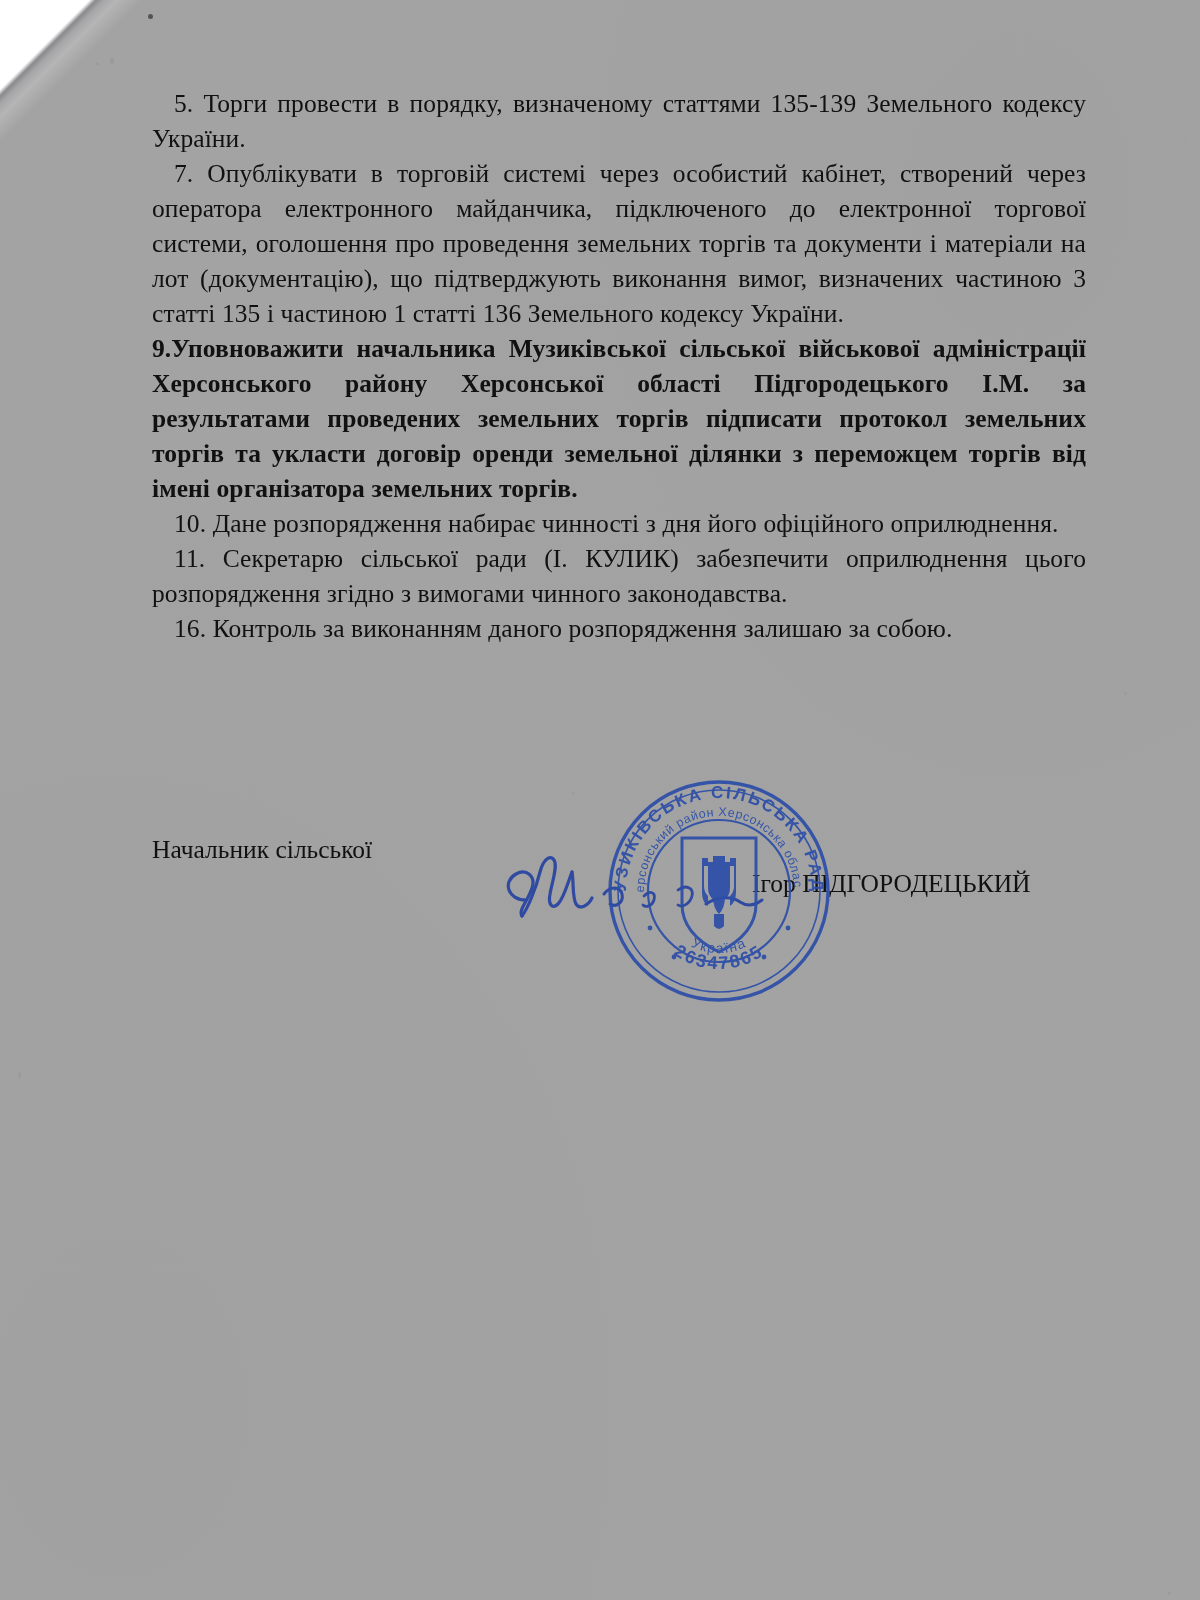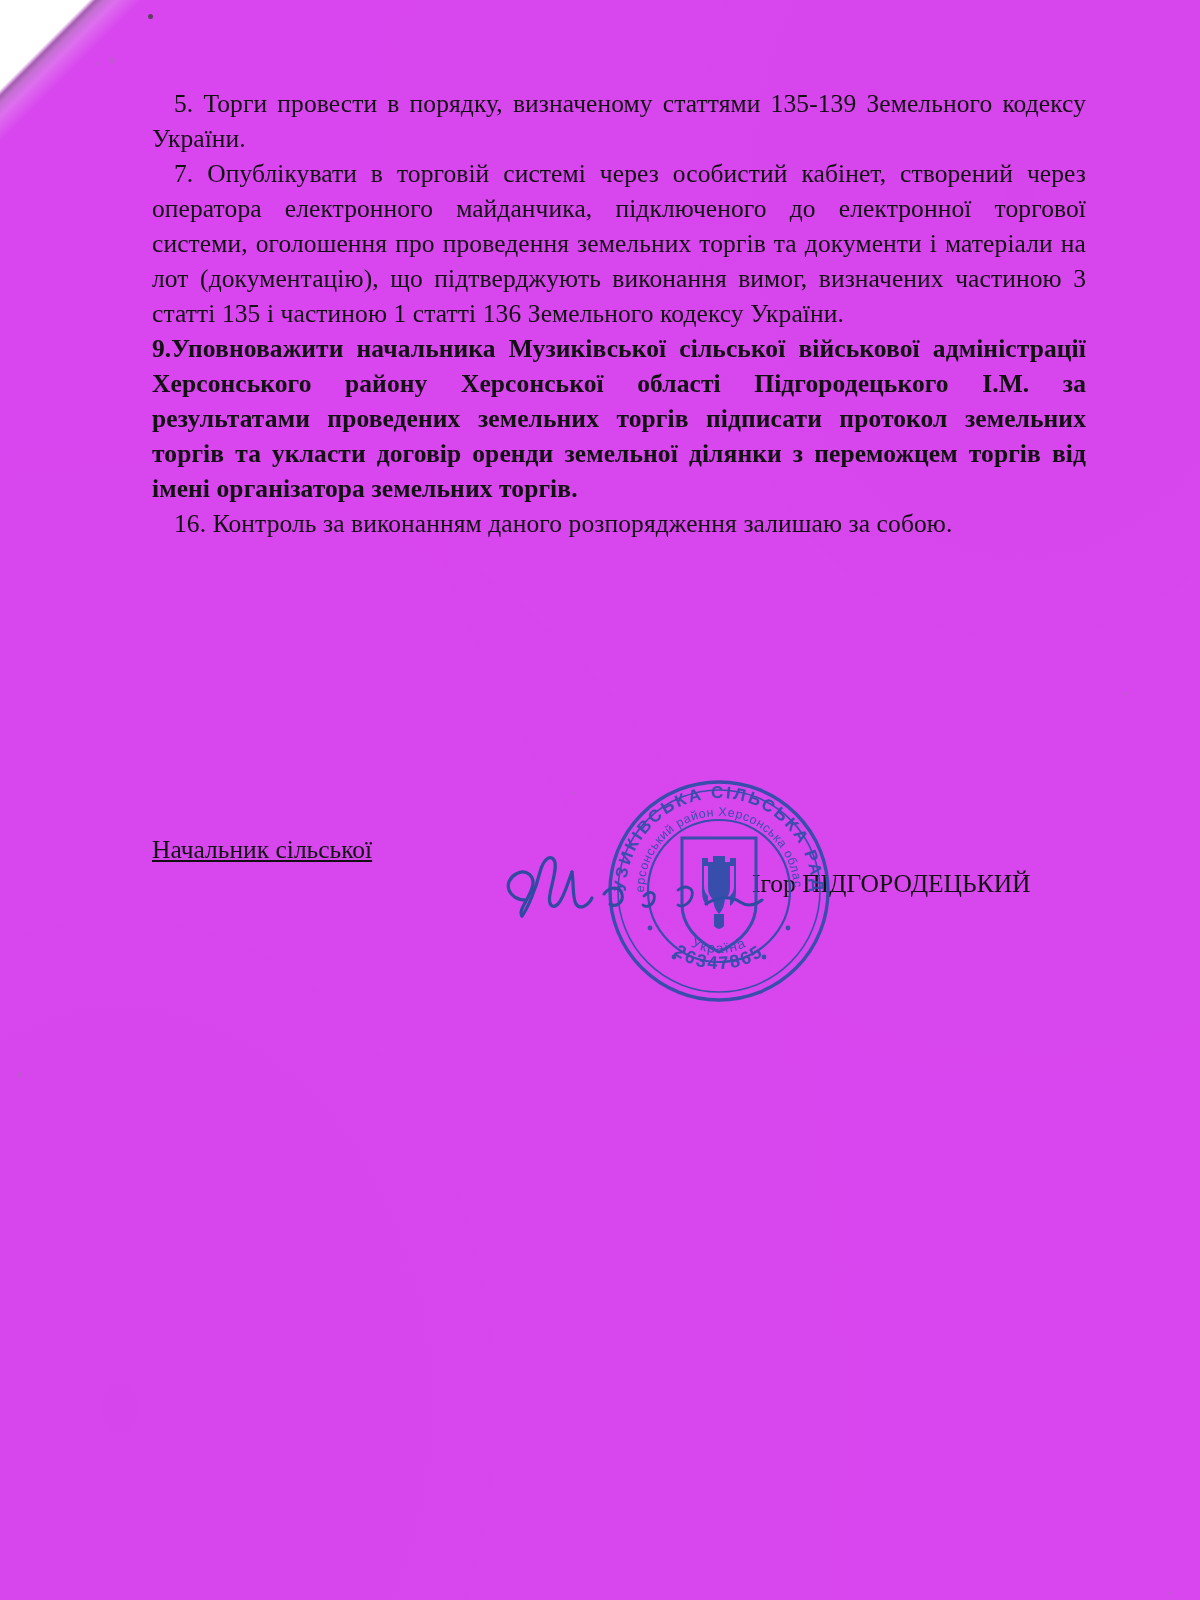--- a/index.html
+++ b/index.html
@@ -4,21 +4,21 @@
 <style>
   html, body {
     margin: 0;
     padding: 0;
     background: #ffffff;
   }
   .page {
     position: relative;
     width: 1200px;
     height: 1600px;
-    background: #d946ef;
+    background: #a3a3a3;
     overflow: hidden;
     font-family: "Liberation Serif", "DejaVu Serif", serif;
     color: #111111;
   }
   
   .paper-tint {
     position: absolute;
     inset: 0;
     background:
       radial-gradient(ellipse at 85% 12%, rgba(0,0,0,0.012), rgba(0,0,0,0) 55%),
@@ -80,21 +80,20 @@
     text-indent: 0;
     font-weight: bold;
   }
 
   .sig-block {
     position: absolute;
     left: 152px;
     top: 832px;
     font-size: 25.5px;
     line-height: 35px;
-    text-decoration: underline;
   }
   .sig-block .line { white-space: nowrap; }
 
   .signer-name {
     position: absolute;
     left: 752px;
     top: 866px;
     font-size: 25.5px;
     line-height: 35px;
     white-space: nowrap;
@@ -134,20 +133,22 @@
   <div class="speck faint" style="left:96px;top:62px;width:3px;height:3px;"></div>
   <div class="speck faint" style="left:1124px;top:692px;width:3px;height:3px;"></div>
   <div class="speck faint" style="left:572px;top:792px;width:3px;height:3px;"></div>
   <div class="speck faint" style="left:18px;top:1072px;width:3px;height:6px;"></div>
   <div class="speck faint" style="left:1168px;top:1592px;width:3px;height:3px;"></div>
 
   <div class="body-text">
     <p>5. Торги провести в порядку, визначеному статтями 135-139 Земельного кодексу України.</p>
     <p>7. Опублікувати в торговій системі через особистий кабінет, створений через оператора електронного майданчика, підключеного до електронної торгової системи, оголошення про проведення земельних торгів та документи і матеріали на лот (документацію), що підтверджують виконання вимог, визначених частиною 3 статті 135 і частиною 1 статті 136 Земельного кодексу України.</p>
     <p class="no-indent">9.Уповноважити начальника Музиківської сільської військової адміністрації Херсонського району Херсонської області Підгородецького І.М. за результатами проведених земельних торгів  підписати протокол земельних торгів та укласти договір оренди земельної ділянки з переможцем  торгів від імені організатора  земельних торгів.</p>
+    <p>10. Дане розпорядження набирає чинності з дня його офіційного оприлюднення.</p>
+    <p>11. Секретарю сільської ради (І. КУЛИК) забезпечити оприлюднення цього розпорядження згідно з вимогами чинного законодавства.</p>
     <p>16. Контроль за виконанням даного розпорядження залишаю за собою.</p>
   </div>
 
   <div class="sig-block">
     <div class="line">Начальник сільської</div>
   </div>
 
   <div class="signer-name">Ігор ПІДГОРОДЕЦЬКИЙ</div>
 
   <svg class="signature" viewBox="0 0 300 90" xmlns="http://www.w3.org/2000/svg">

